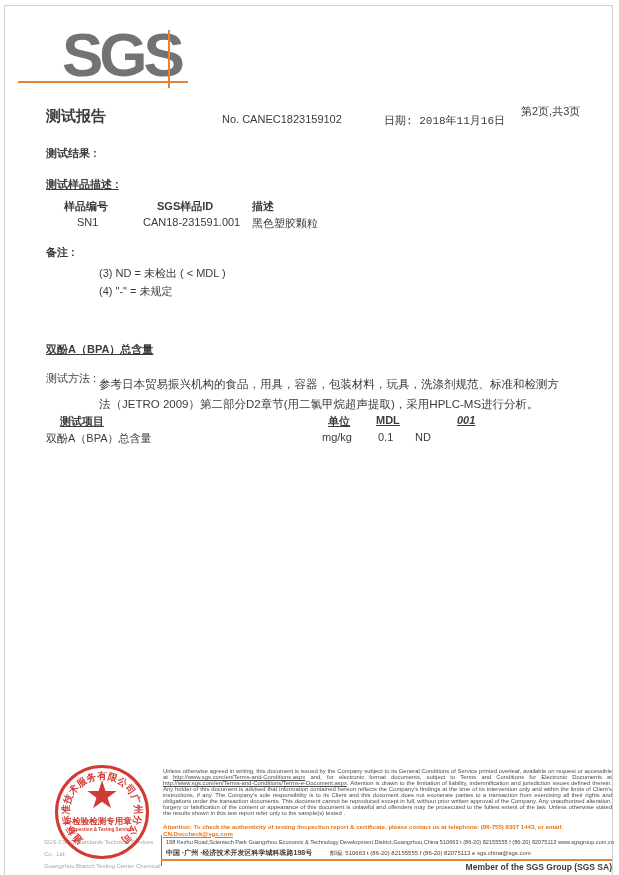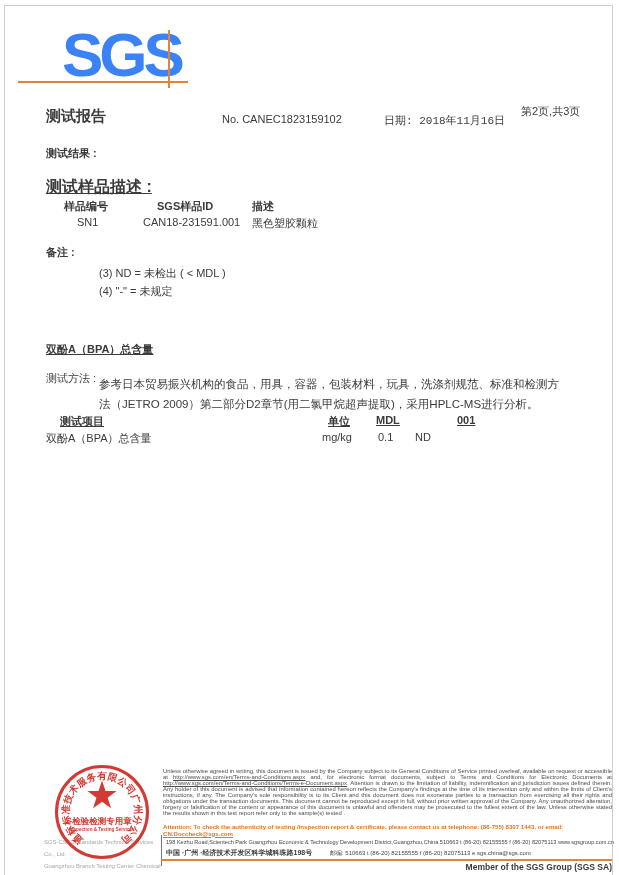--- a/index.html
+++ b/index.html
@@ -4,36 +4,36 @@
 <style>
   html,body{margin:0;padding:0;background:#ffffff;}
   .page{
     position:relative;width:619px;height:875px;background:#ffffff;overflow:hidden;
     font-family:"Liberation Sans","DejaVu Sans",sans-serif;color:#3b3b3b;
   }
   .abs{position:absolute;white-space:nowrap;}
   .frame{position:absolute;left:4px;top:5px;right:6px;bottom:-2px;
     border-top:1px solid #cfcfcf;border-left:1px solid #cfcfcf;border-right:1px solid #cfcfcf;}
   
-  .logo-text{left:62px;top:26px;font-size:62px;font-weight:bold;color:#3b82f6;
+  .logo-text{left:62px;top:26px;font-size:62px;font-weight:bold;color:#737373;
     letter-spacing:-4px;line-height:0.92;}
   .logo-hline{left:18px;top:81px;width:170px;height:2px;background:#e58233;}
   .logo-vline{left:168px;top:30px;width:2px;height:58px;background:#e58233;}
   
   .report-title{left:46px;top:107px;font-size:15px;font-weight:bold;}
   .report-no{left:222px;top:113px;font-size:11px;}
   .report-date{left:384px;top:113px;font-size:11px;font-family:Liberation Mono, monospace;}
   .page-info{left:521px;top:104px;font-size:11px;}
   .results-label{left:46px;top:146px;font-size:11px;font-weight:bold;}
-  .sample-desc{left:46px;top:177px;font-size:16px;font-weight:bold;text-decoration:underline;}
+  .sample-desc{left:46px;top:177px;font-size:11px;font-weight:bold;text-decoration:underline;}
   
   .fs11{font-size:11px;}
   .b{font-weight:bold;}
   .u{text-decoration:underline;}
-  .i{padding-left:44px;}
+  .i{font-style:italic;padding-left:44px;}
   .st-h1{left:64px;top:199px;} .st-h2{left:157px;top:199px;} .st-h3{left:252px;top:199px;}
   .st-v1{left:77px;top:216px;} .st-v2{left:143px;top:216px;} .st-v3{left:252px;top:216px;}
   .notes-label{left:46px;top:245px;font-size:11px;font-weight:bold;}
   .notes{left:99px;top:264px;font-size:11px;line-height:18px;white-space:nowrap;}
   .bpa-heading{left:46px;top:342px;font-size:11px;font-weight:bold;text-decoration:underline;}
   .method-label{left:46px;top:371px;font-size:11px;}
   .method-text{left:99px;top:374px;width:450px;font-size:11.5px;line-height:20px;}
   
   .rt-h-item{left:60px;top:414px;} .rt-h-unit{left:328px;top:414px;text-align:center;}
   .rt-h-mdl{left:376px;top:414px;} .rt-h-001{left:413px;top:414px;}

